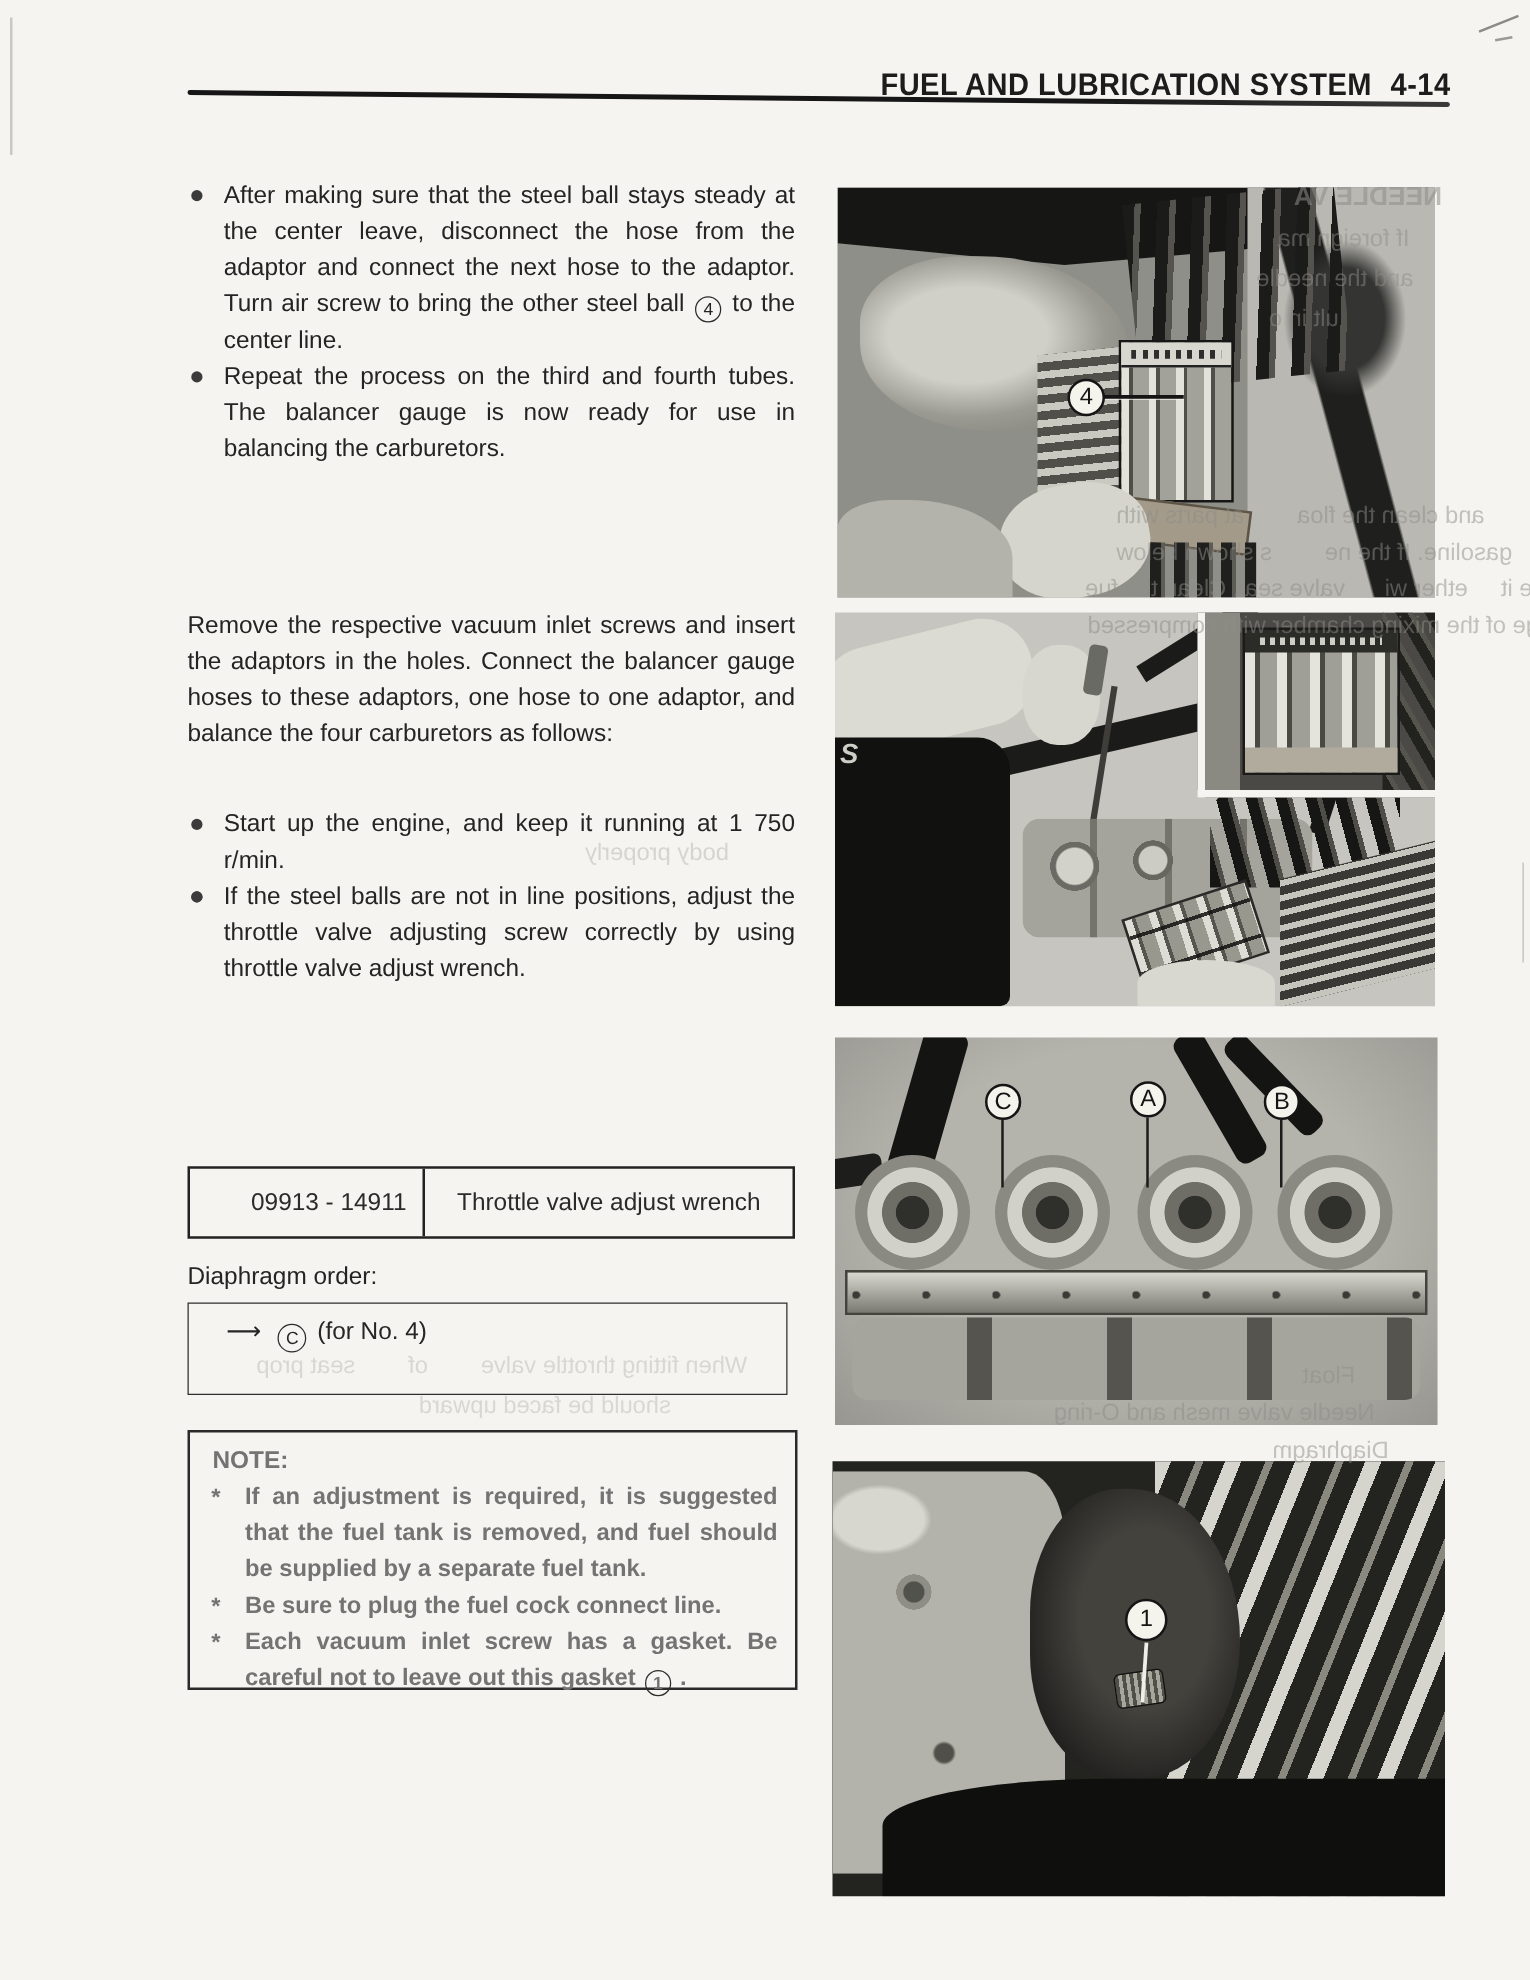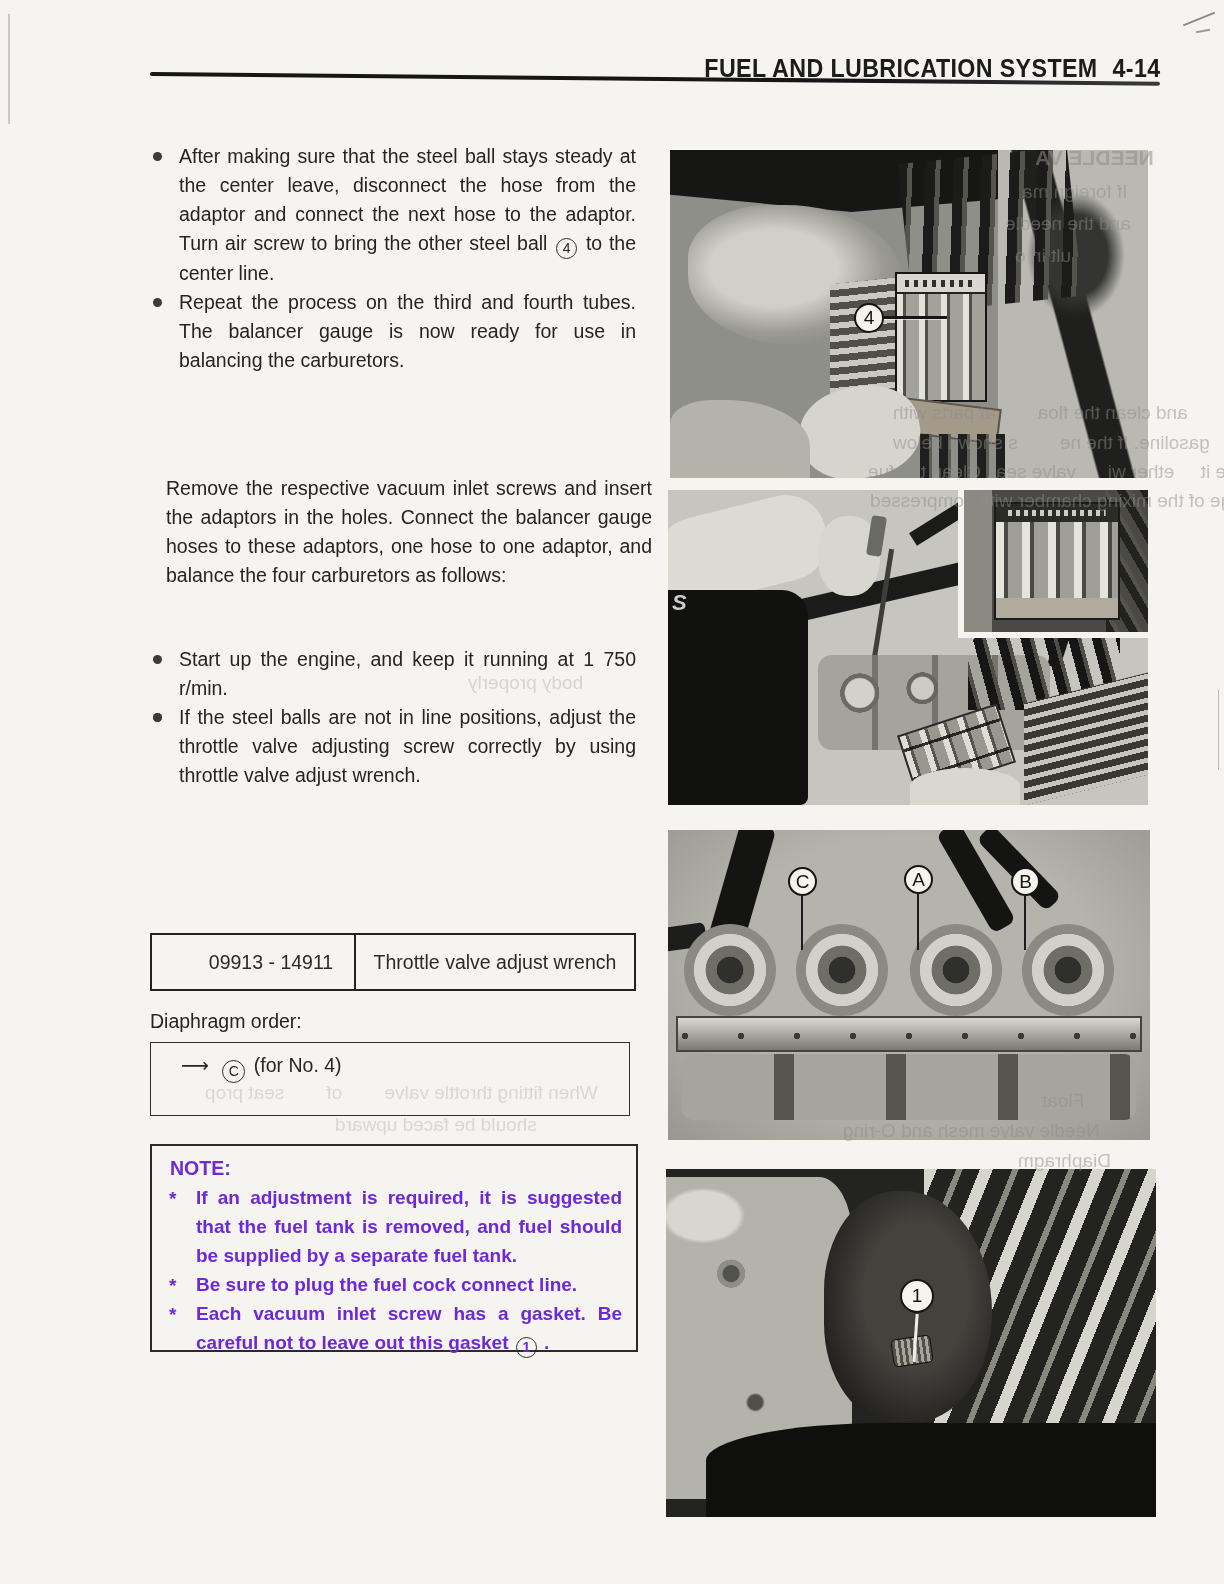--- a/index.html
+++ b/index.html
@@ -41,40 +41,40 @@
   }
 
   .tool-table {
     position:absolute; left:150px; top:933px; width:486px; height:58px;
     border:2.5px solid #222; display:flex;
   }
   .tool-table .cell {
     display:flex; align-items:center; justify-content:center;
     font-size:19.5px; color:#2a2a2a;
   }
-  .tool-table .cell.part { width:204px; border-right:2px solid #222;padding-left:36px; }
+  .tool-table .cell.part { width:188px; border-right:2px solid #222;padding-left:36px; }
   .tool-table .cell.name { flex:1; }
 
   .adj-label { position:absolute; left:150px; top:1010px; font-size:19.5px; }
   .adj-box {
     position:absolute; left:150px; top:1042px; width:480px; height:74px;
     border:1.6px solid #2e2e2e; padding:7px 0 0 24px;
     font-size:19.5px; line-height:31px; color:#262626;
   }
   .adj-box .lcirc {
     display:inline-flex; align-items:center; justify-content:center;
     width:23px; height:23px; border:1.6px solid #2c2c2c; border-radius:50%;
     font-size:14px; vertical-align:-4px; margin:0 3px;
   }
   .adj-box .arr { letter-spacing:-1px; padding:0 6px; }
 
   .note-box {
     position:absolute; left:150px; top:1144px; width:488px; height:208px;
     border:2px solid #2a2a2a; padding:7px 14px 0 0;
-    font-weight:bold; color:#6d28d9;
+    font-weight:bold; color:#737373;
   }
   .note-box .ttl { margin-left:18px; font-size:19.5px; line-height:30px; }
   .note-box ul { list-style:none; }
   .note-box li { position:relative; padding-left:44px; font-size:19px; line-height:29px; text-align:justify; }
   .note-box li .star { position:absolute; left:17px; top:1px; }
 
   
   figure { position:absolute; overflow:hidden; }
   figure * { position:absolute; }
   .callout {
@@ -220,21 +220,21 @@
     <li>
       <span class="dot"></span>
       <span>After making sure that the steel ball stays steady at the center leave, disconnect the hose from the adaptor and connect the next hose to the adaptor. Turn air screw to bring the other steel ball </span><span class="circ">4</span><span> to the center line.</span>
     </li>
     <li>
       <span class="dot"></span>
       <span>Repeat the process on the third and fourth tubes. The balancer gauge is now ready for use in balancing the carburetors.</span>
     </li>
   </ul>
 
-  <p class="col just" style="top:474px;margin-left:16px;">Remove the respective vacuum inlet screws and insert the adaptors in the holes. Connect the balancer gauge hoses to these adaptors, one hose to one adaptor, and balance the four carburetors as follows:</p>
+  <p class="col just" style="top:486px;">Remove the respective vacuum inlet screws and insert the adaptors in the holes. Connect the balancer gauge hoses to these adaptors, one hose to one adaptor, and balance the four carburetors as follows:</p>
 
   <ul class="col blist abs" style="top:645px;">
     <li>
       <span class="dot"></span>
       <span>Start up the engine, and keep it running at 1 750 r/min.</span>
     </li>
     <li>
       <span class="dot"></span>
     </li>
     <li>

